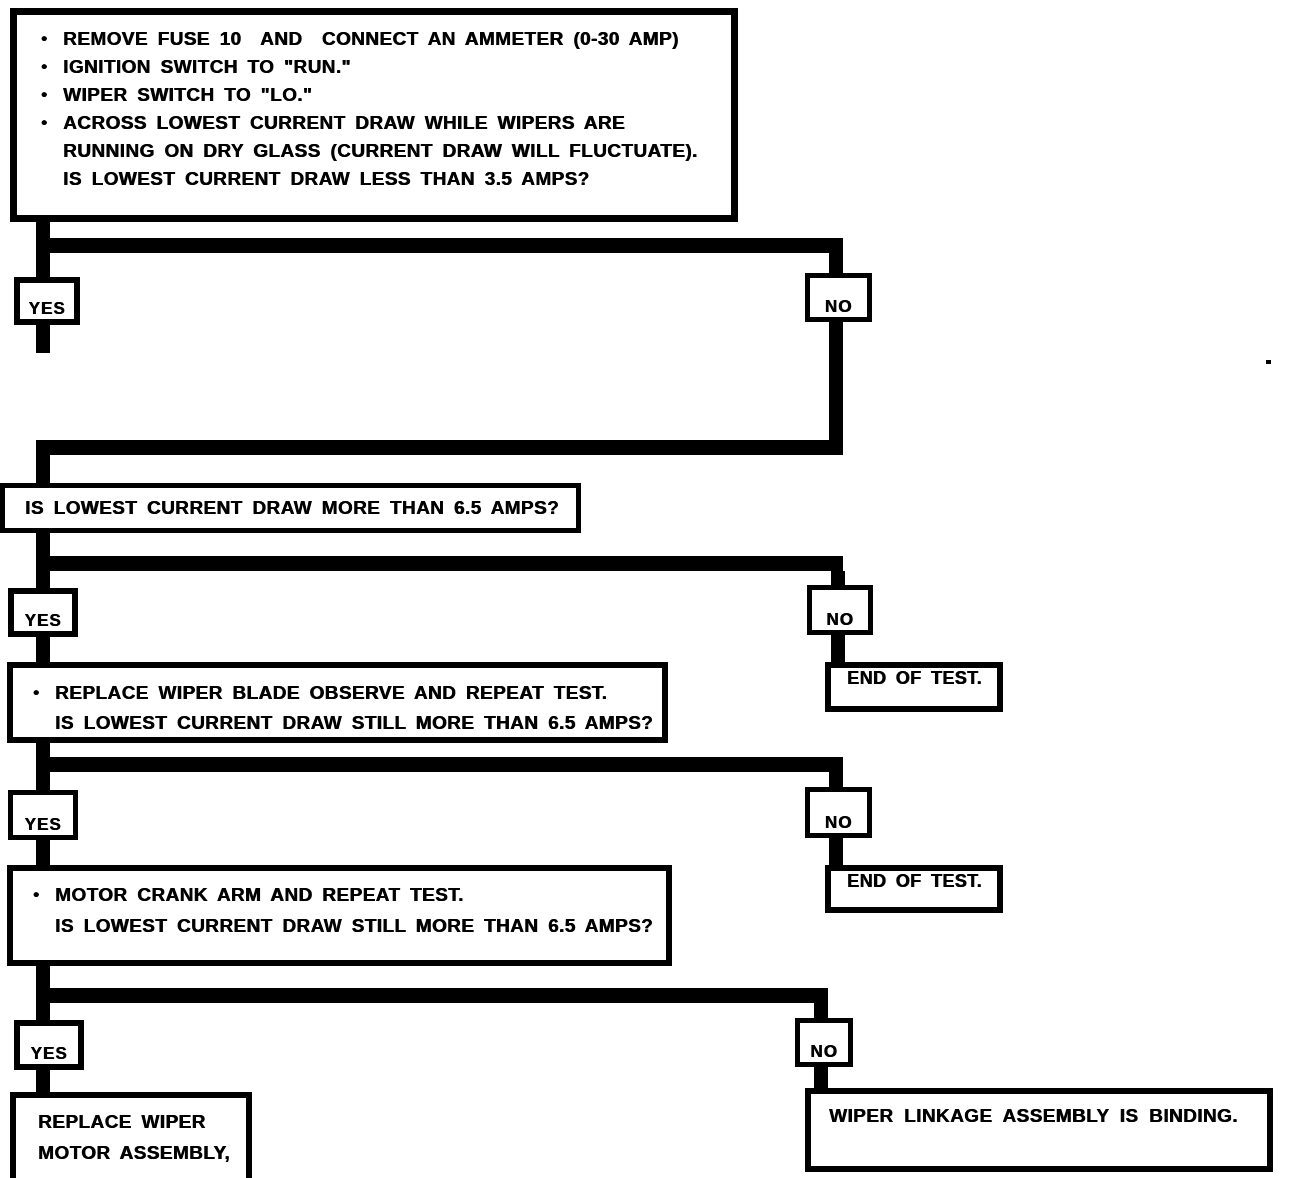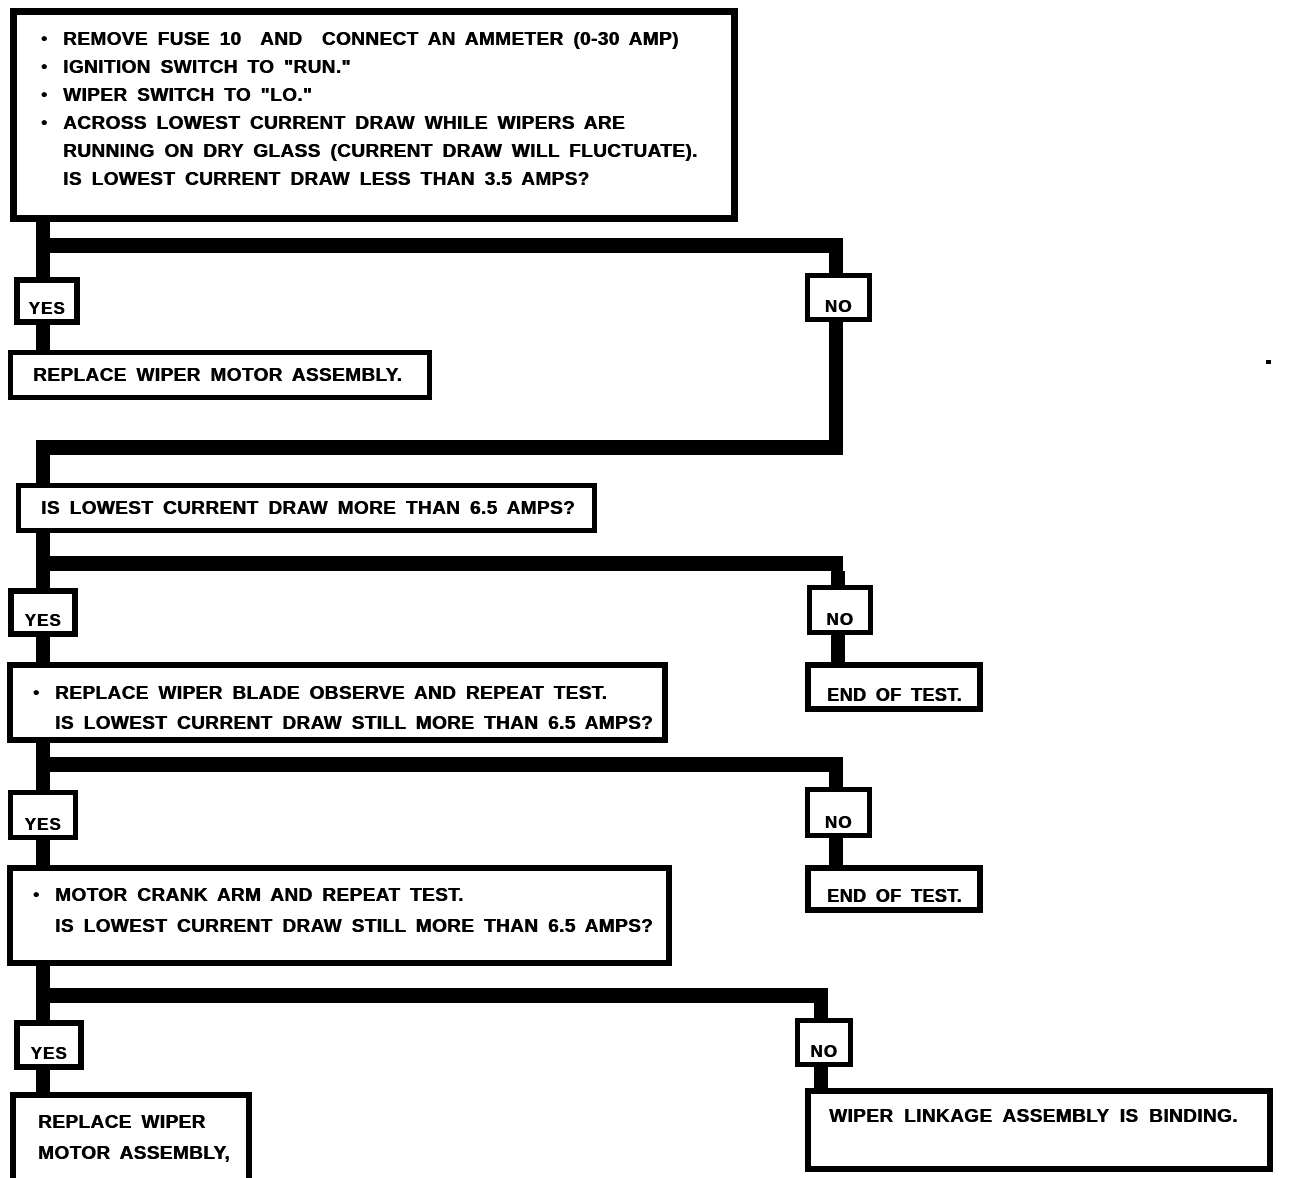--- a/index.html
+++ b/index.html
@@ -23,21 +23,21 @@
   .tl { white-space:pre; line-height:28px; }
   .item { display:flex; align-items:flex-start; }
   .bul { width:22px; flex:none; line-height:28px; font-size:17px; }
   .startbox { padding:10px 6px 0 24px; }
   .centerv { display:flex; flex-direction:column; justify-content:center; }
   .qline { white-space:pre; }
   .labelbox {
     display:flex; align-items:flex-end; justify-content:center;
     font-size:17px; letter-spacing:1px; text-shadow:0.6px 0.2px 0 #000;
   }
-  .endbox { display:flex; align-items:flex-end; padding-left:16px; font-size:18px; }
+  .endbox { display:flex; align-items:flex-start; padding-left:16px; font-size:18px;margin-left:20px; }
   .action3 { padding:10px 6px 0 20px; }
   .action3 .tl { line-height:30px; }
   .action3 .bul { line-height:30px; }
   .action4 { padding:8px 6px 0 20px; }
   .action4 .tl { line-height:31px; }
   .action4 .bul { line-height:31px; }
   .finalL { padding:8px 6px 0 22px; }
   .finalL .tl { line-height:31px; }
   .finalR { padding:6px 6px 0 18px; word-spacing:5px; }
   .finalR .tl { line-height:32px; }
@@ -84,30 +84,27 @@
 
   <div class="box b6 labelbox" style="left:14px; top:277px; width:66px; height:48px;">
     <span>YES</span>
   </div>
   <div class="box labelbox" style="left:805px; top:273px; width:67px; height:49px;">
     <span>NO</span>
   </div>
 
   <div class="vline" style="left:36px; top:323px; height:30px;"></div>
 
-  <div class="box txt centerv" style="left:8px; top:350px; width:424px; height:50px; padding-left:20px;">
-    <div class="qline">REPLACE WIPER MOTOR ASSEMBLY.</div>
-  </div>
 
   <div class="vline" style="left:829px; top:320px; height:124px;"></div>
 
   <div class="hbar" style="left:36px; top:440px; width:807px;"></div>
   <div class="vline" style="left:36px; top:455px; height:30px;"></div>
 
-  <div class="box txt centerv" style="left:16px; top:483px; width:581px; height:50px; padding-left:20px;">
+  <div class="box txt centerv" style="left:0; top:483px; width:581px; height:50px; padding-left:20px;">
     <div class="qline">IS LOWEST CURRENT DRAW MORE THAN 6.5 AMPS?</div>
   </div>
 
   <div class="vline" style="left:36px; top:531px; height:27px;"></div>
   <div class="hbar" style="left:36px; top:556px; width:807px;"></div>
   <div class="vline" style="left:36px; top:571px; height:19px;"></div>
   <div class="vline" style="left:831px; top:571px; height:16px;"></div>
 
   <div class="box b6 labelbox" style="left:8px; top:588px; width:70px; height:49px;">
     <span>YES</span>

